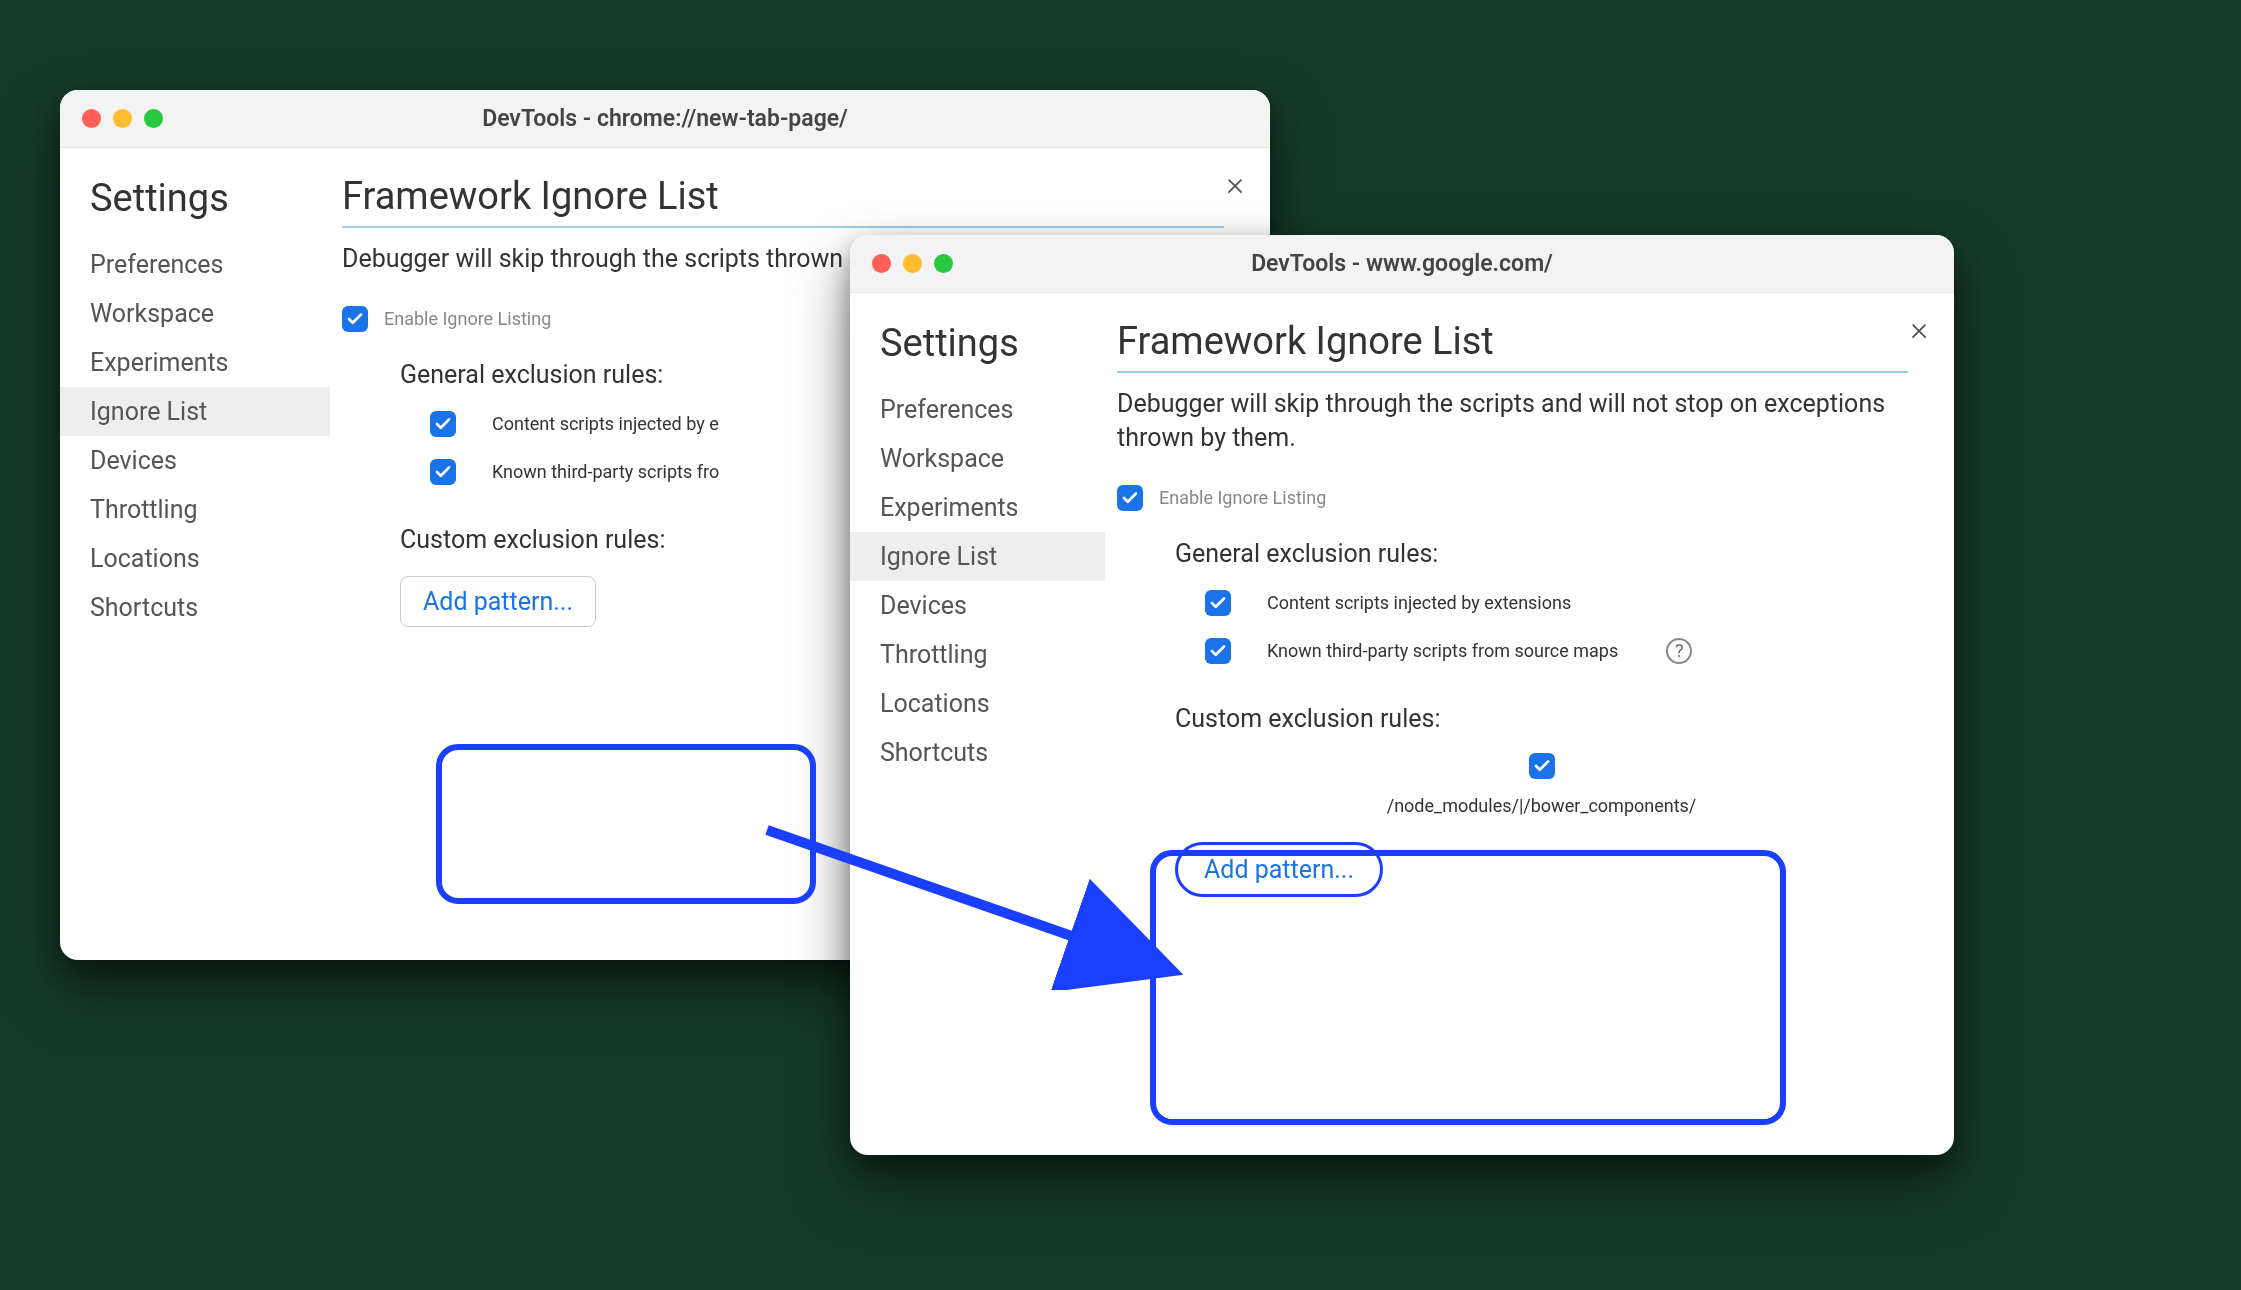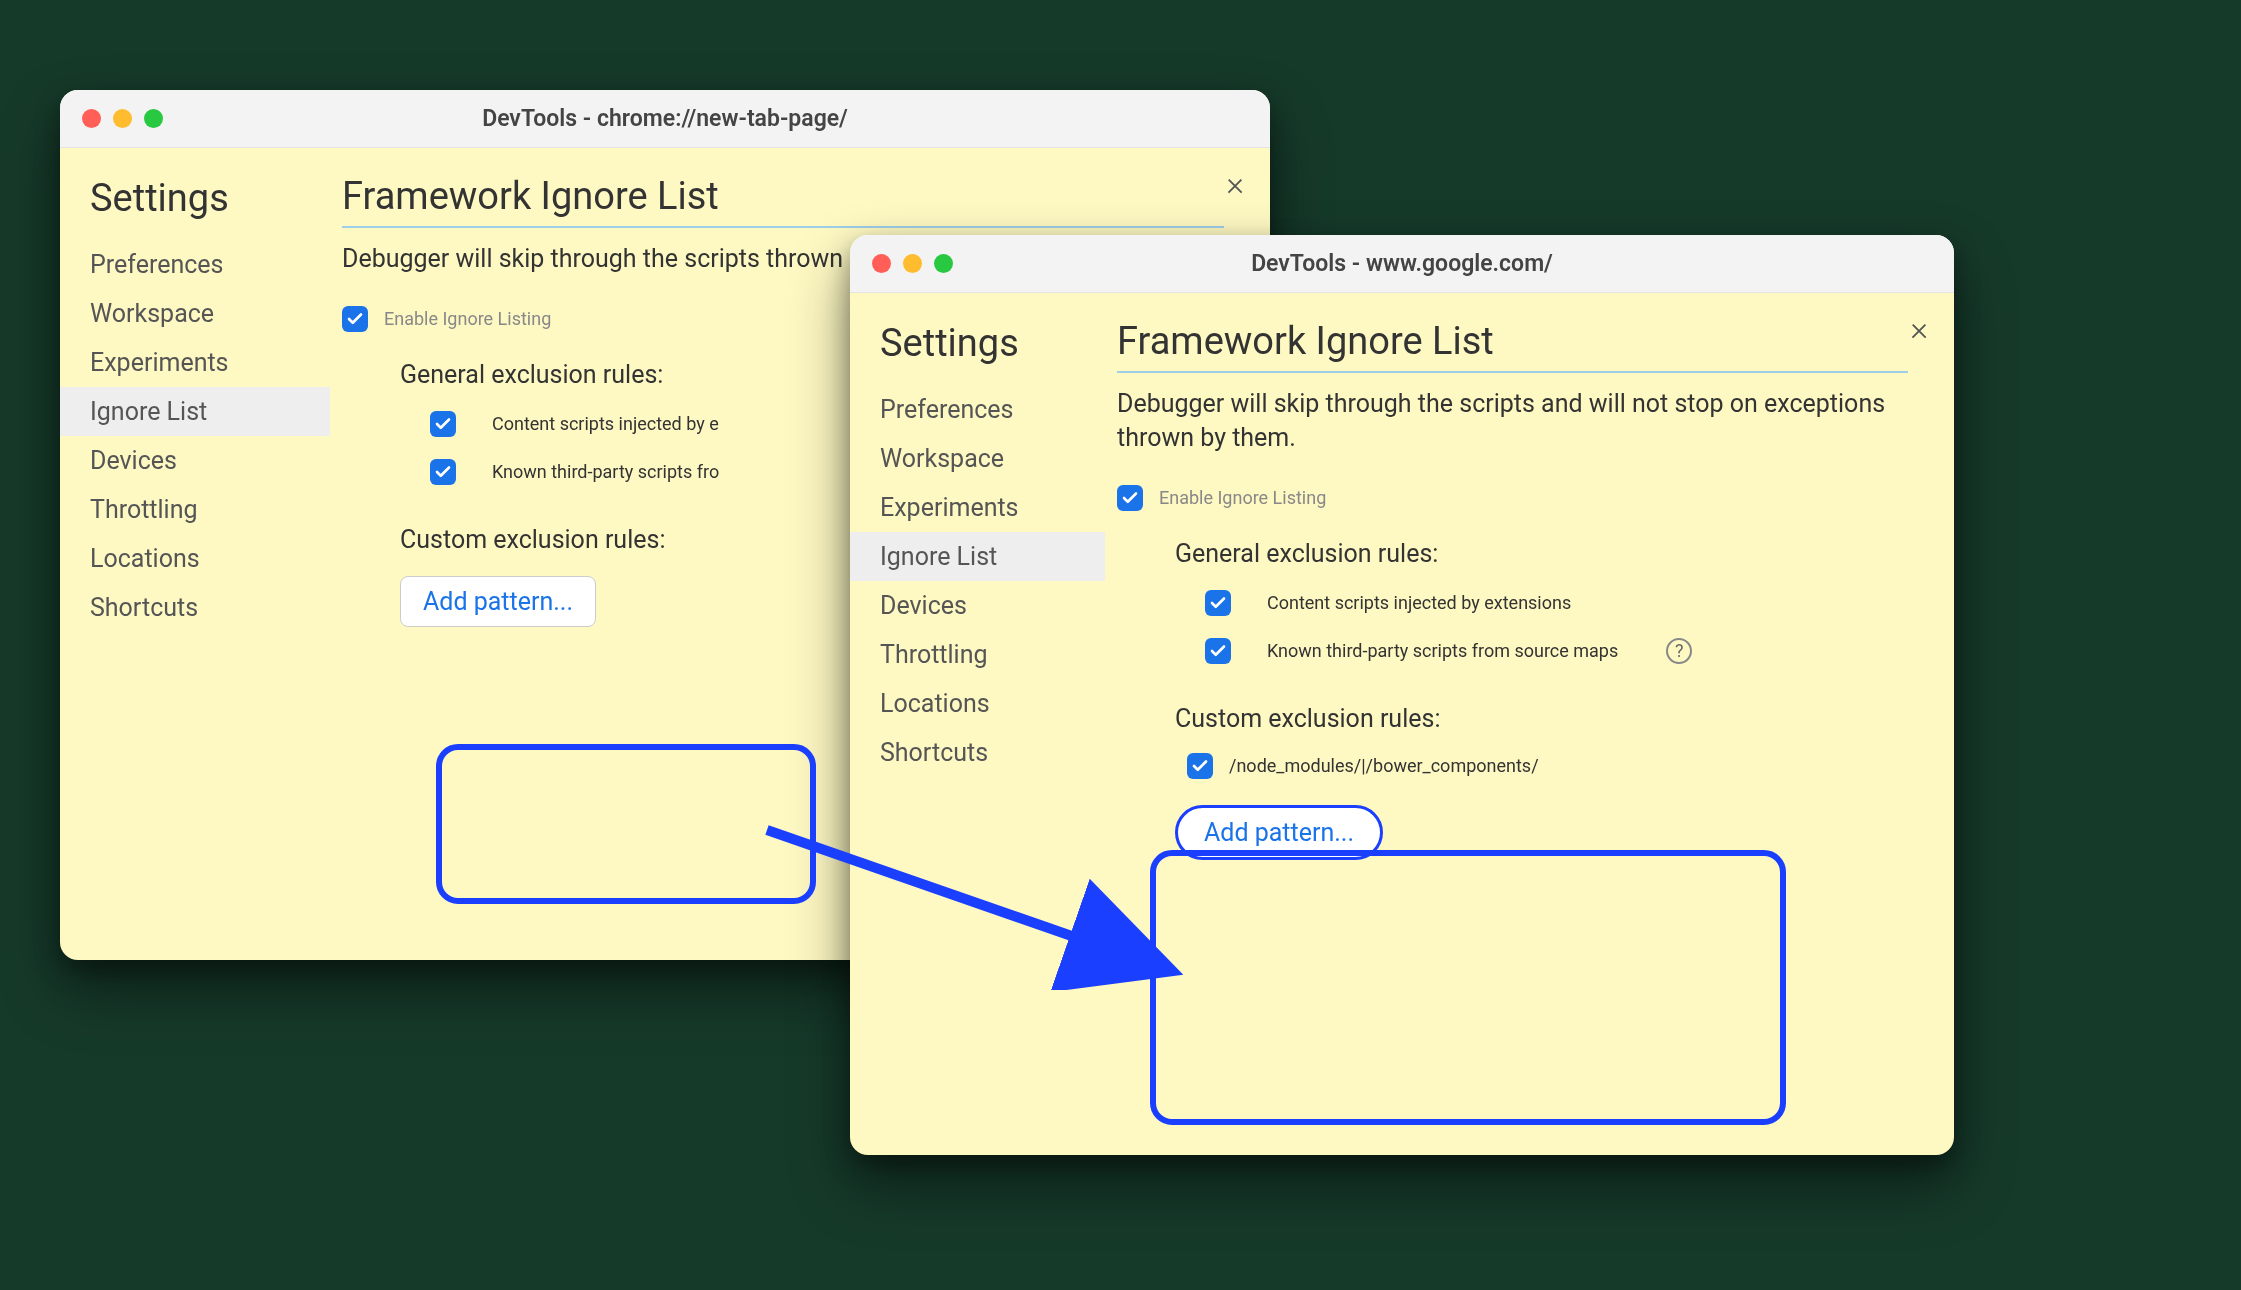--- a/index.html
+++ b/index.html
@@ -12,21 +12,21 @@
   }
   .stage {
     position: relative;
     width: 2241px;
     height: 1290px;
     transform-origin: top left;
   }
 
   .window {
     position: absolute;
-    background: #fef9c3;
+    background: #ffffff;
     border-radius: 18px;
     box-shadow: 0 30px 60px rgba(0,0,0,0.45), 0 10px 25px rgba(0,0,0,0.35);
     overflow: hidden;
     display: flex;
     flex-direction: column;
   }
   .titlebar {
     height: 58px;
     background: #f3f3f3;
     display: flex;
@@ -314,21 +314,21 @@
                 <path d="M4 12l5 5L20 6" stroke="#fff" stroke-width="3.5" fill="none" stroke-linecap="round" stroke-linejoin="round"></path>
               </svg>
           </div>
           <span class="lbl">Known third-party scripts from source maps</span>
           <span class="help">?</span>
         </div>
 
         <div style="margin-left:58px; margin-top:40px;">
           <div class="lbl section2">Custom exclusion rules:</div>
 
-          <div class="row" style="margin-left:12px; margin-top:20px;">
+          <div class="row" style="margin-left:0; margin-top:20px;flex-direction:column;">
             <div class="cb">
               <svg viewBox="0 0 24 24">
                   <path d="M4 12l5 5L20 6" stroke="#fff" stroke-width="3.5" fill="none" stroke-linecap="round" stroke-linejoin="round"></path>
                 </svg>
             </div>
             <span class="lbl">/node_modules/|/bower_components/</span>
           </div>
 
           <div style="margin-top:26px;">
             <span class="addbtn rounded">Add pattern...</span>

